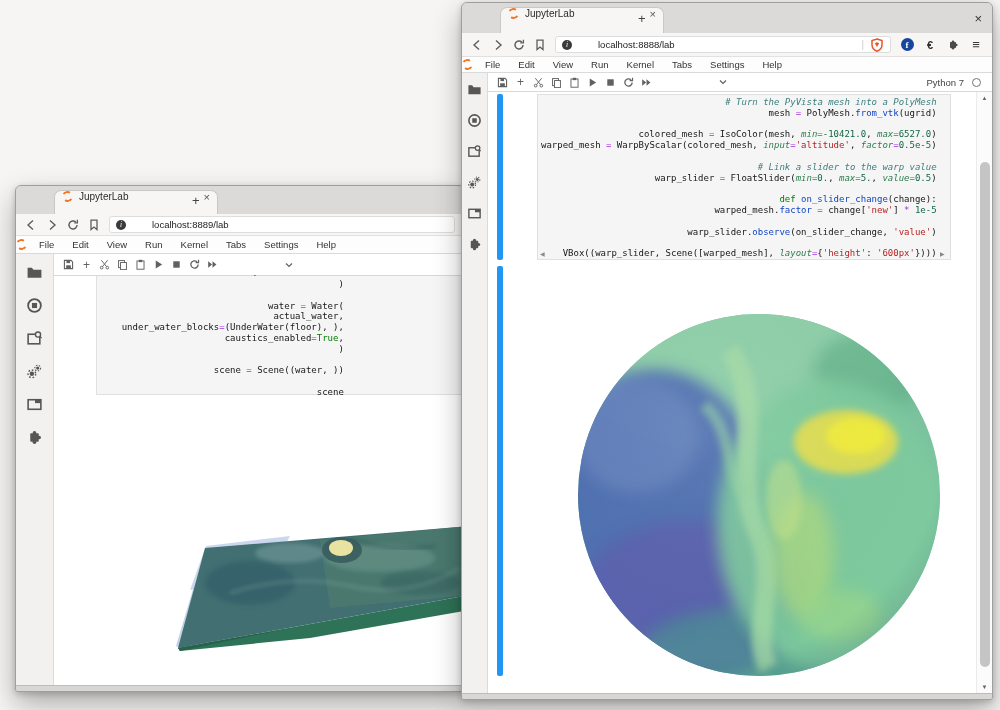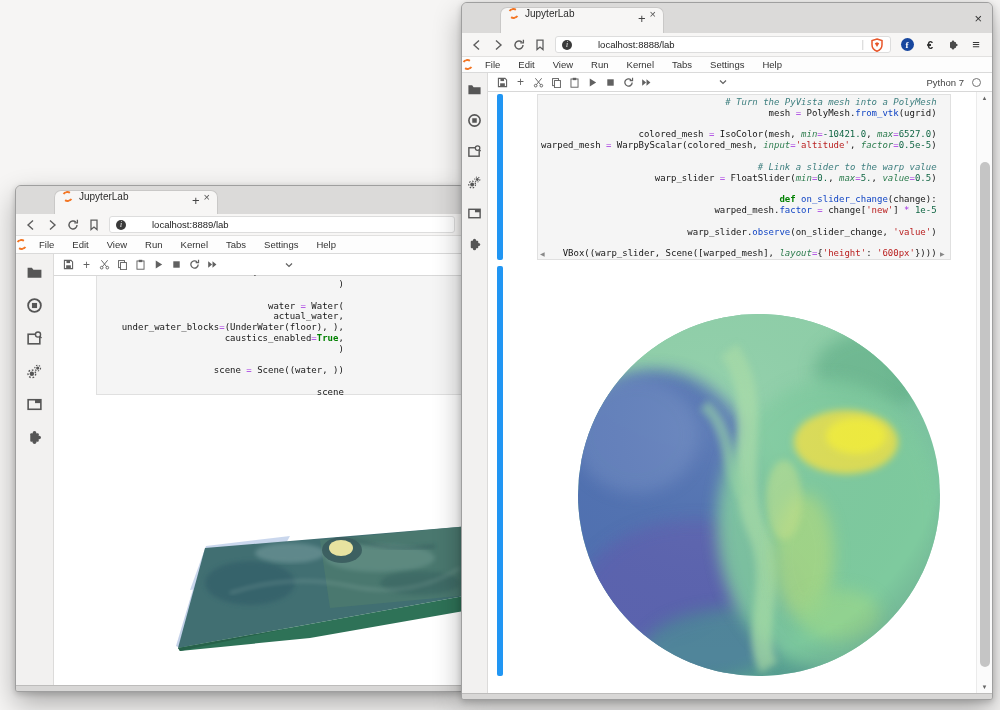--- a/index.html
+++ b/index.html
@@ -65,21 +65,21 @@
   .dd-chev { margin-left:14px; } .dd-chev svg { width:8px; height:8px; }
   .kernel { margin-left:auto; display:flex; align-items:center; gap:8px; font-size:9.5px; color:#444; padding-right:4px; }
   .kstat { width:9px; height:9px; border:1.2px solid #757575; border-radius:50%; }
 
   .nbarea { position:relative; flex:1; background:#fff; overflow:hidden; }
 
   .collapser { position:absolute; width:6px; background:#2196f3; border-radius:2px; }
   .cellbg { position:absolute; background:#f5f5f5; border:1px solid #e0e0e0; }
   .codeblock { position:absolute; font-family:"DejaVu Sans Mono","Liberation Mono",monospace; font-size:9px; line-height:10.8px; white-space:pre;text-align:right; }
   .t-p { color:#161616; } .t-c { color:#408080; font-style:italic; } .t-o { color:#a22fe0; }
-  .t-k { color:#008000; font-weight:bold; } .t-d { color:#1145c4; } .t-b { color:#2e7d4f; font-style:italic; }
+  .t-k { color:#008000; font-weight:normal; } .t-d { color:#1145c4; } .t-b { color:#2e7d4f; font-style:italic; }
   .t-n { color:#116644; } .t-s { color:#ba2121; }
   .hsb { position:absolute; font-size:6px; color:#888; }
 
   .out-slider { position:absolute; display:flex; align-items:center; }
   .slider-track { position:relative; width:130px; height:2px; background:#b9b9b9; border-radius:1px; }
   .slider-handle { position:absolute; left:8%; top:50%; transform:translate(-50%,-50%); width:11px; height:11px;
                    background:#fafafa; border:1px solid #b0b0b0; border-radius:50%; }
   .slider-readout { font-size:9.5px; color:#222; margin-left:77px; }
 
   .vscroll { position:absolute; top:0; bottom:0; width:16px; background:#fbfbfb; border-left:1px solid #ebebeb; }

